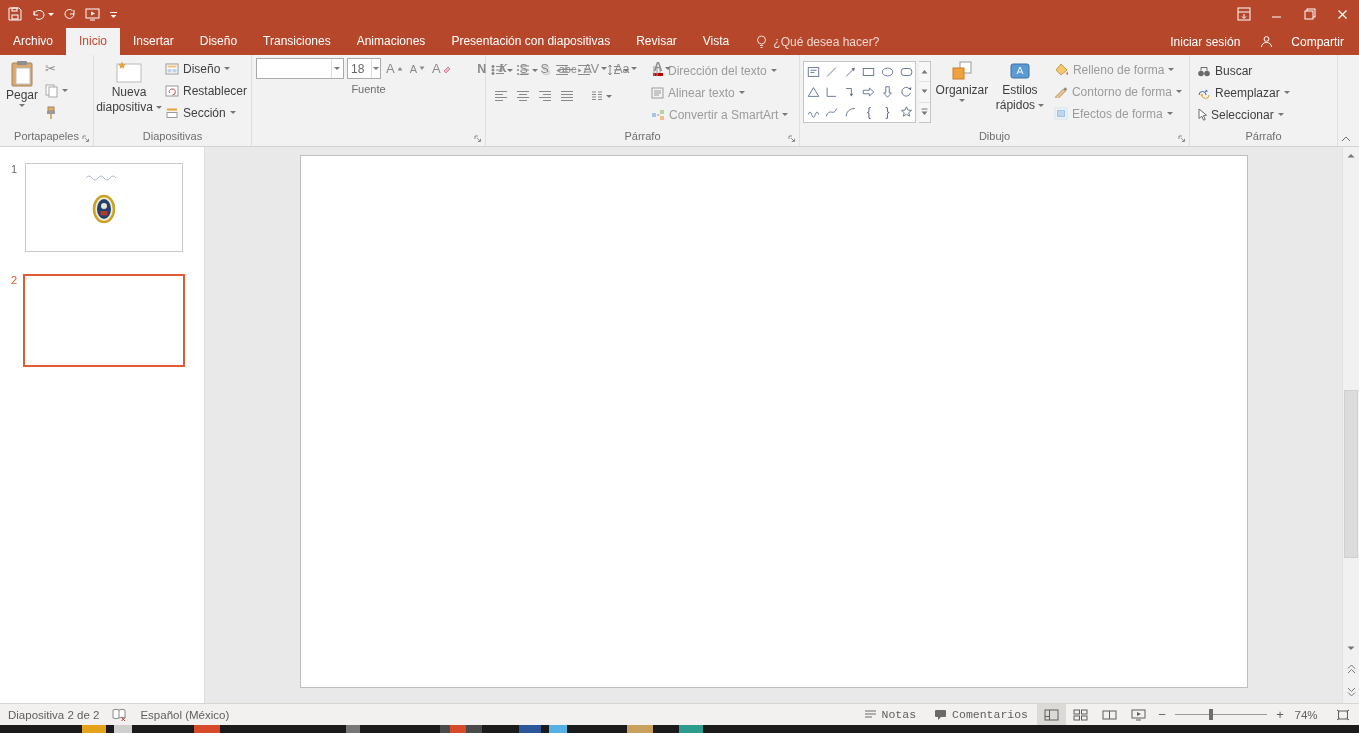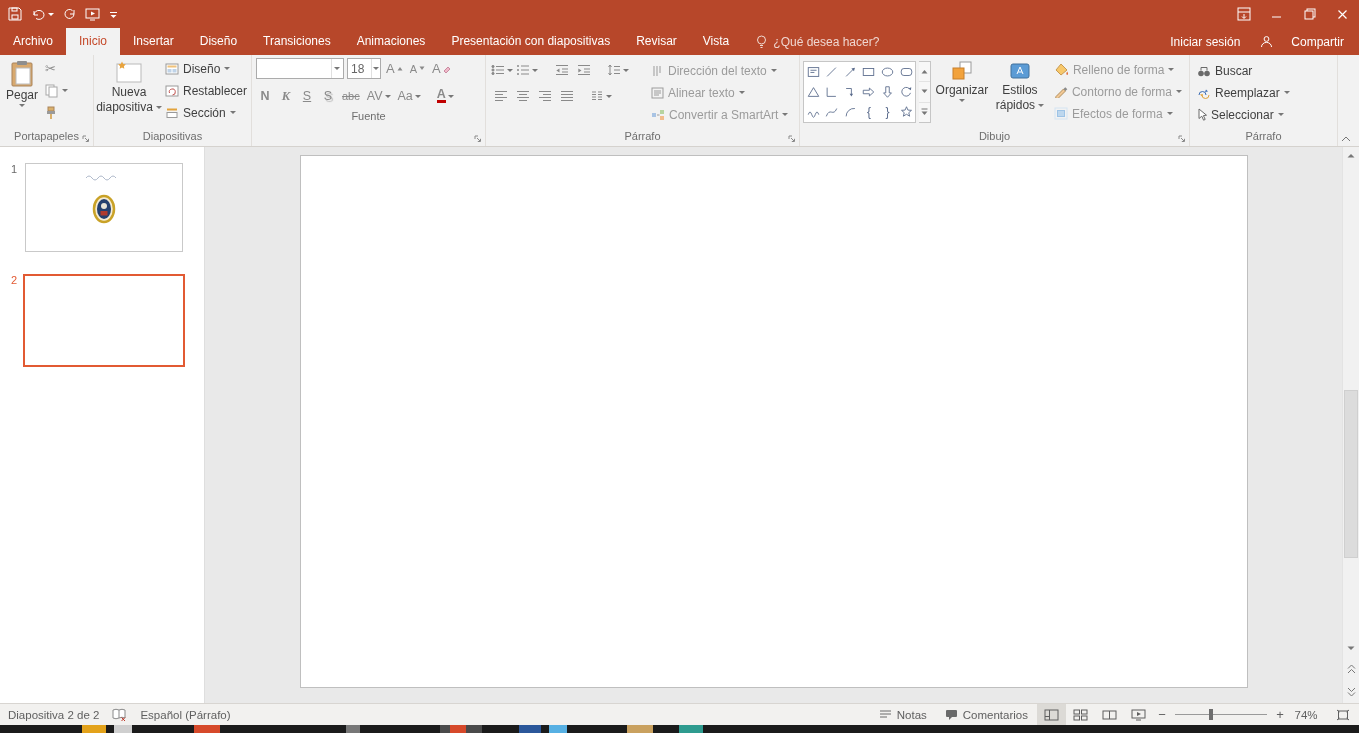--- a/index.html
+++ b/index.html
@@ -35,21 +35,21 @@
   .rgroup-label{height:17px;line-height:15px;text-align:center;font-size:11px;color:#6E6E6E;}
   .launcher{position:absolute;right:3px;bottom:3px;}
   .car{display:inline-block;width:0;height:0;border-left:3px solid transparent;border-right:3px solid transparent;border-top:3.5px solid #777;}
   .car.w{border-top-color:#fff;}
   .bigbtn{display:flex;flex-direction:column;align-items:center;justify-content:flex-start;padding:2px 3px;gap:2px;font-size:12px;color:#3F3F3F;text-align:center;}
   .bigbtn .bl{line-height:13px;}
   .minicol{display:flex;flex-direction:column;justify-content:flex-start;gap:1px;}
   .mrow{height:21px;display:flex;align-items:center;gap:4px;padding:0 4px;font-size:12px;color:#3F3F3F;white-space:nowrap;}
   .mrow.dis{color:#9B9B9B;}
   .cutglyph{font-size:13px;color:#8E8E8E;}
-  .fcol{display:flex;flex-direction:column;gap:7px;padding:3px 4px;width:100%;}
+  .fcol{display:flex;flex-direction:row;gap:20px;padding:3px 4px;width:100%;}
   .frow{display:flex;align-items:center;gap:3px;}
   .combo{display:flex;align-items:center;border:1px solid #ABABAB;background:#fff;height:21px;}
   .combo input{border:none;outline:none;font-size:12px;color:#666;padding:0 3px;width:100%;font-family:inherit;background:transparent;}
   .combo .dd{width:14px;height:100%;display:flex;align-items:center;justify-content:center;border-left:1px solid #E0E0E0;}
   .fbtn{min-width:18px;height:20px;display:flex;align-items:center;justify-content:center;font-size:12.5px;color:#8A8A8A;gap:2px;padding:0 2px;}
   .b{font-weight:bold;}
   .i{font-style:italic;font-family:"Liberation Serif",serif;font-weight:bold;}
   .u{text-decoration:underline;}
   .sh{text-shadow:1.5px 1.5px 1px #BDBDBD;}
   .st{text-decoration:line-through;font-size:11px;}
@@ -81,21 +81,21 @@
   .vscroll{width:17px;background:#F1F1F1;border-left:1px solid #E3E3E3;display:flex;flex-direction:column;flex:0 0 auto;}
   .sbtn{height:17px;display:flex;align-items:center;justify-content:center;}
   .strack{flex:1;position:relative;}
   .sthumb{position:absolute;left:1px;right:1px;top:226px;height:168px;background:#DCDCDC;border:1px solid #CFCFCF;}
   .snav{height:23px;display:flex;align-items:center;justify-content:center;}
 
   
   .statusbar{height:22px;background:var(--statusbar_bg);border-top:1px solid #D8D5D1;display:flex;align-items:center;font-size:11.5px;color:#5F5F5F;flex:0 0 auto;}
   .sb-left{display:flex;align-items:center;gap:13px;padding-left:8px;}
   .sb-right{margin-left:auto;display:flex;align-items:center;height:100%;}
-  .sb-item{display:flex;align-items:center;gap:5px;padding:0 9px;height:100%;}
+  .sb-item{display:flex;align-items:center;gap:5px;padding:0 9px;height:100%;font-family:Liberation Mono, monospace;}
   .viewbtn{width:29px;height:100%;display:flex;align-items:center;justify-content:center;}
   .viewbtn.active{background:#DCDAD6;}
   .zoomtrack{width:92px;height:1px;background:#9A9A9A;position:relative;margin:0 4px;}
   .zoomthumb{position:absolute;top:-5px;left:34px;width:4px;height:11px;background:#6E6E6E;}
   .zoompct{width:38px;text-align:center;padding-right:4px;}
   .zpm{width:18px;text-align:center;font-size:13px;color:#5F5F5F;}
 
   
   .tasksliver{height:8px;background:#1B1B1B;position:relative;flex:0 0 auto;}
   .tb-block{position:absolute;top:0;height:8px;}
@@ -771,21 +771,21 @@
   <div class="statusbar">
     <div class="sb-left">
       <span>Diapositiva 2 de 2</span>
       <span>
         <svg width="15" height="13" viewBox="0 0 15 13">
             <path d="M1 2 q3 -1.5 6 0 q3 -1.5 6 0 v8 q-3 -1.5 -6 0 q-3 1.5 -6 0 z" fill="#fff" stroke="#8A8A8A"></path>
             <path d="M7 2 v8" stroke="#8A8A8A"></path>
             <path d="M9.5 9.5 l3.5 3.5 M13 9.5 l-3.5 3.5" stroke="#C0392B"></path>
           </svg>
       </span>
-      <span>Español (Párrafo)</span>
+      <span>Español (México)</span>
     </div>
     <div class="sb-right">
       <span class="sb-item">
         <span>
             <svg width="13" height="11" viewBox="0 0 13 11">
               <path d="M1 2 h11 M1 5 h11 M1 8 h7" stroke="#6A6A6A"></path>
             </svg>
           </span>
         <span>Notas</span>
       </span>

